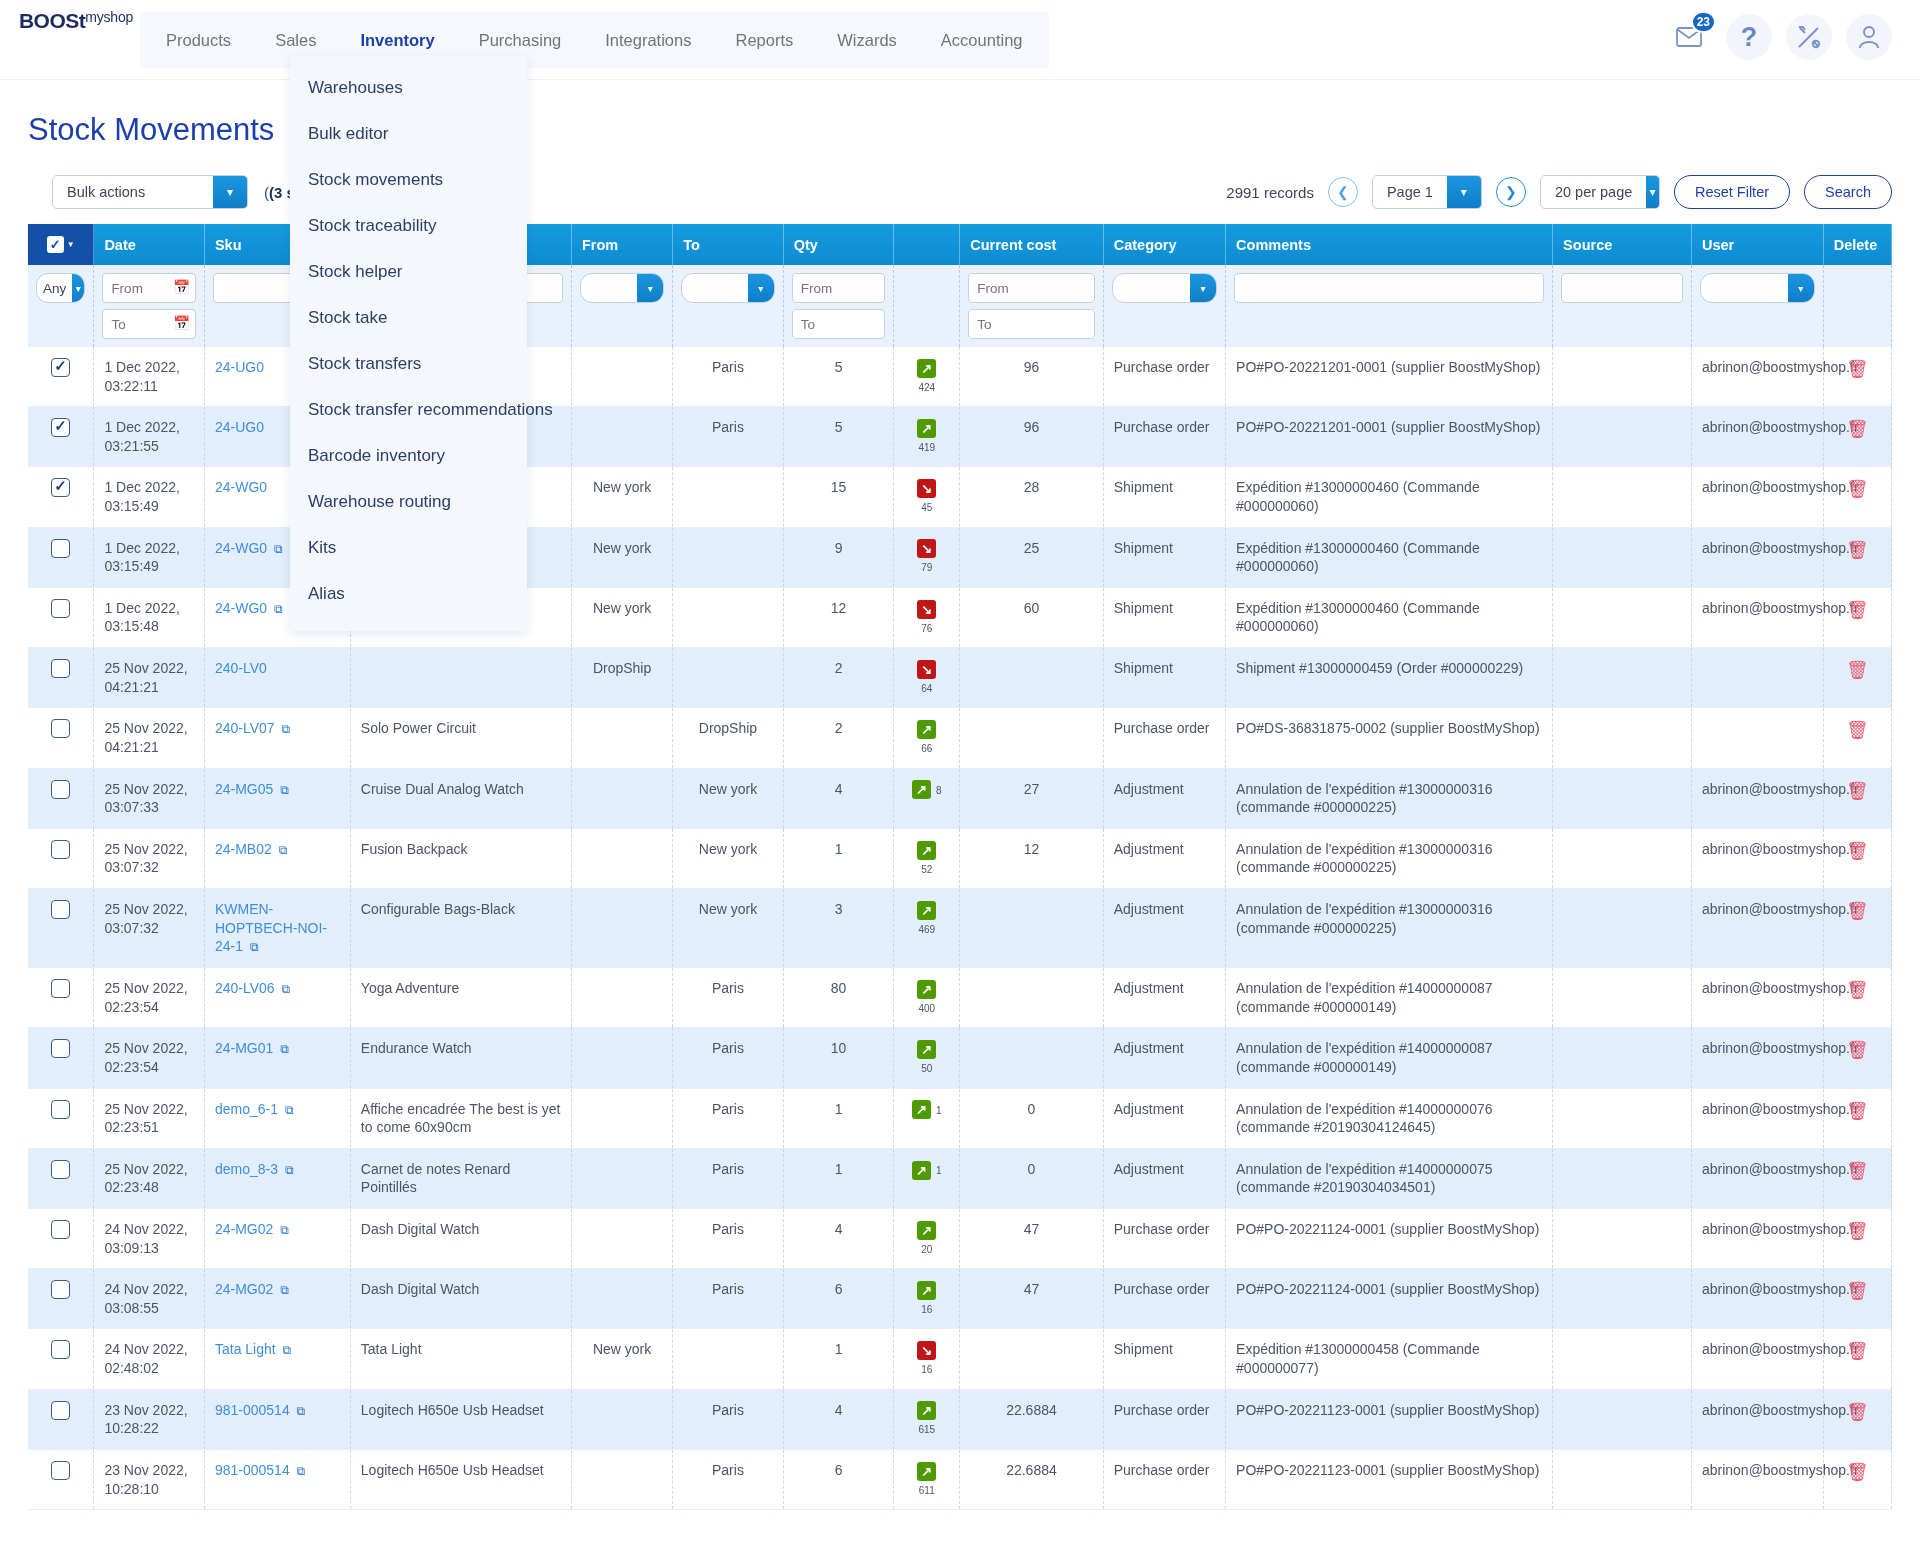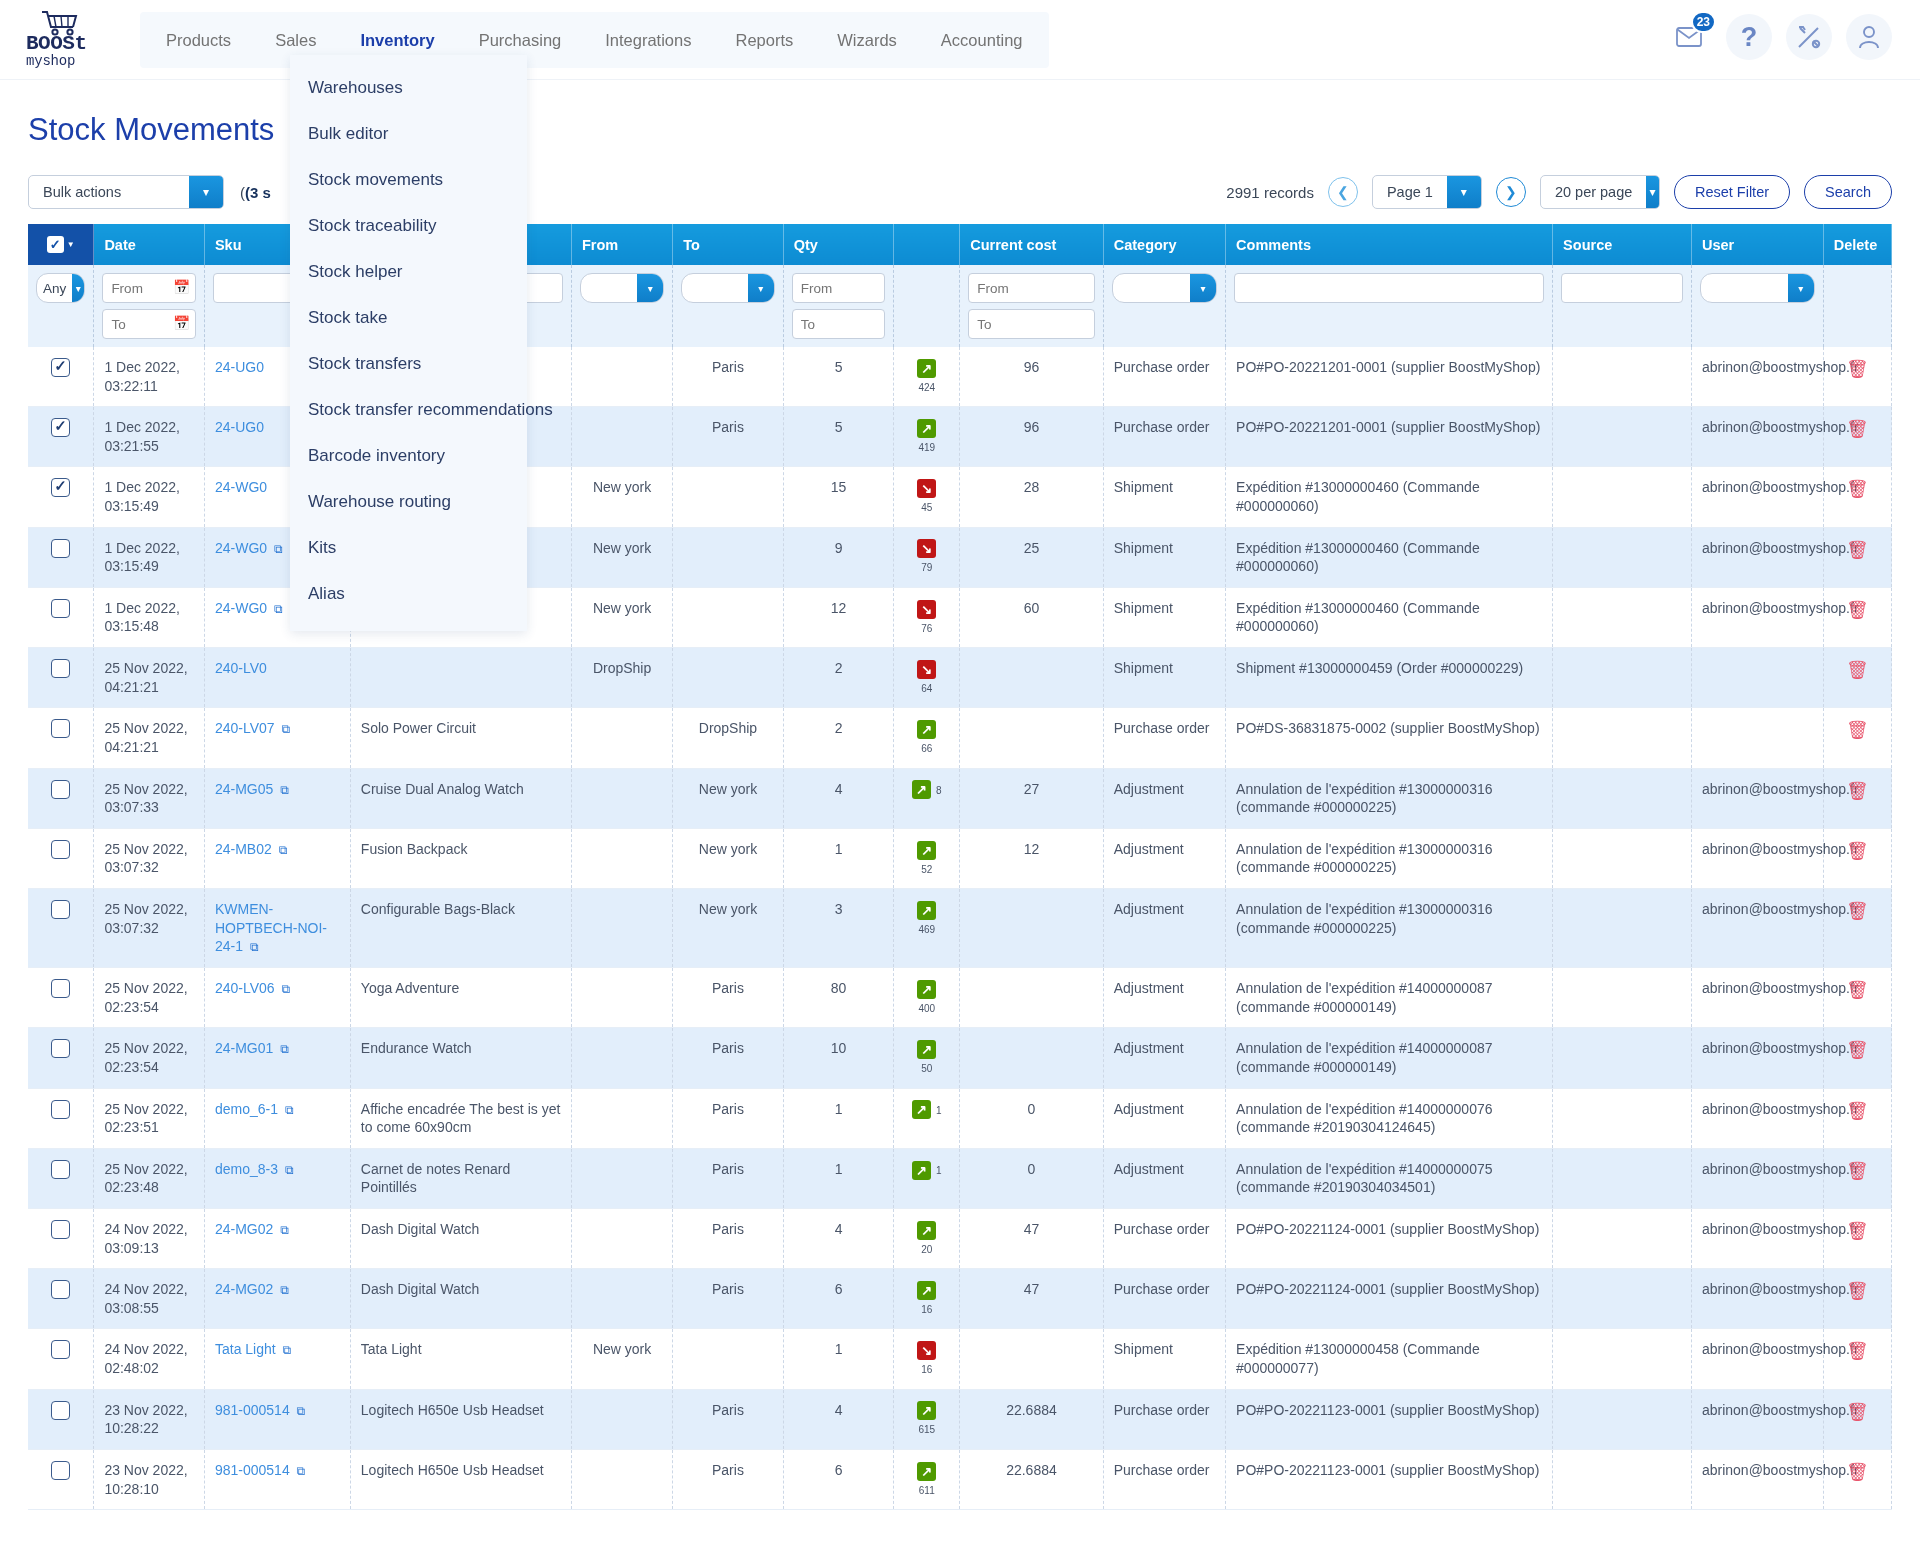--- a/index.html
+++ b/index.html
@@ -20,21 +20,21 @@
     padding: 0 26px 0 26px;
     position: relative;
     background: #ffffff;
     border-bottom: 1px solid #eef2f7;
   }
   .logo {
     width: 86px; height: 60px;
     position: relative;
     flex: 0 0 auto;
     margin-right: 28px;
-    display: flex; flex-direction: column; justify-content: center; font-family: Liberation Mono, monospace;
+    display: flex; justify-content: center;
   }
   .logo-cart { width: 40px; height: 26px; margin-left: 14px; margin-bottom: -3px; }
   .logo-boost {
     font-size: 21px; font-weight: bold; color: #1d2b5e; letter-spacing: -0.5px; line-height: 1;
   }
   .logo-myshop {
     font-size: 14px; color: #1d2b5e; letter-spacing: -0.2px; line-height: 1.1;
   }
   .nav {
     display: flex; align-items: center; height: 56px;
@@ -100,21 +100,21 @@
   .select-box .txt {
     padding: 0 14px; display: flex; align-items: center;
     font-size: 14.5px; color: #3b4758; white-space: nowrap;
   }
   .select-box .arrow {
     width: 34px;
     background: linear-gradient(180deg,#1a96e0,#0f7ec9);
     display: flex; align-items: center; justify-content: center;
     color: #fff; font-size: 12px;
   }
-  .bulk { width: 196px; }
+  .bulk { width: 196px; margin-left: 24px; }
   .bulk .txt { flex: 1; }
   .selcount { margin-left: 16px; font-size: 15px; color: #3b4758; }
   .selcount b { color: #17315c; }
 
   .toolbar-right {
     margin-left: auto;
     display: flex; align-items: center; gap: 14px;
   }
   .records { font-size: 15px; color: #3b4758; margin-right: 0; }
   .circ-btn {

